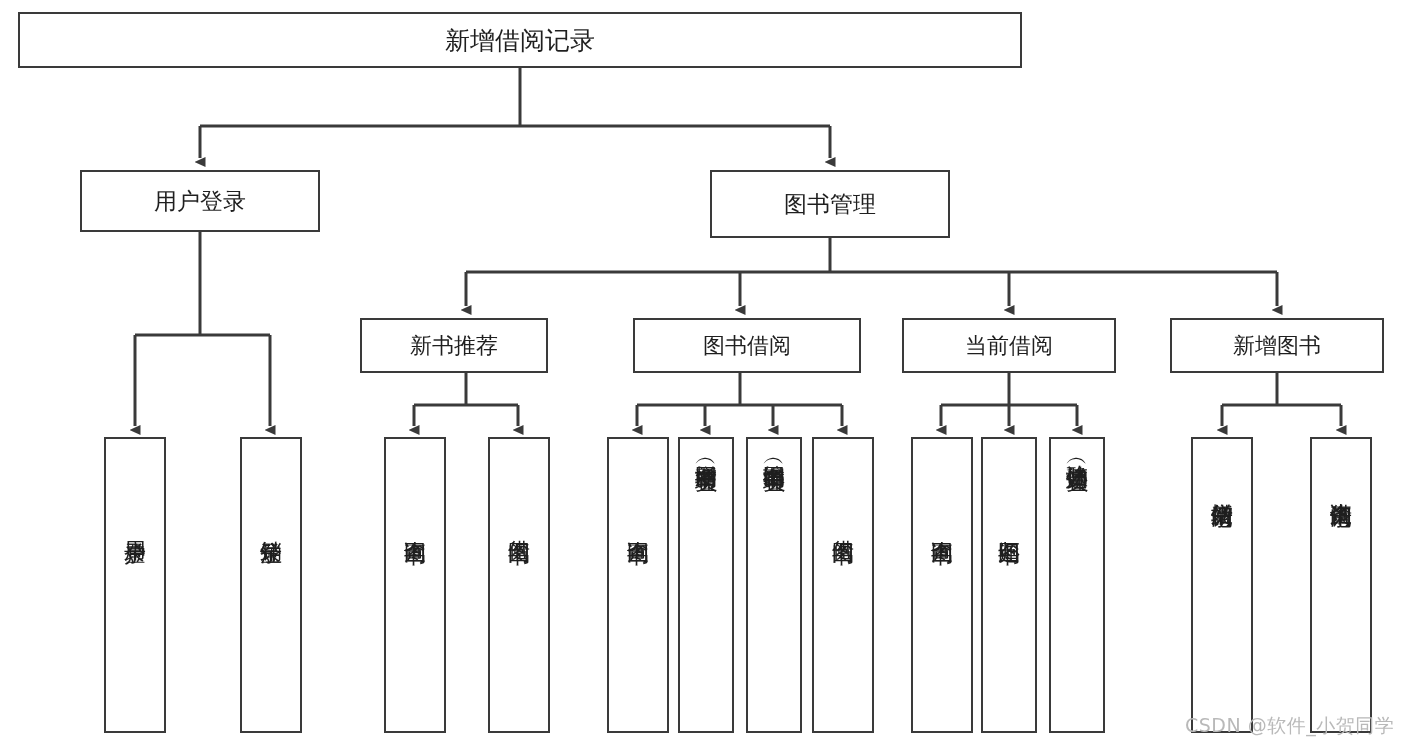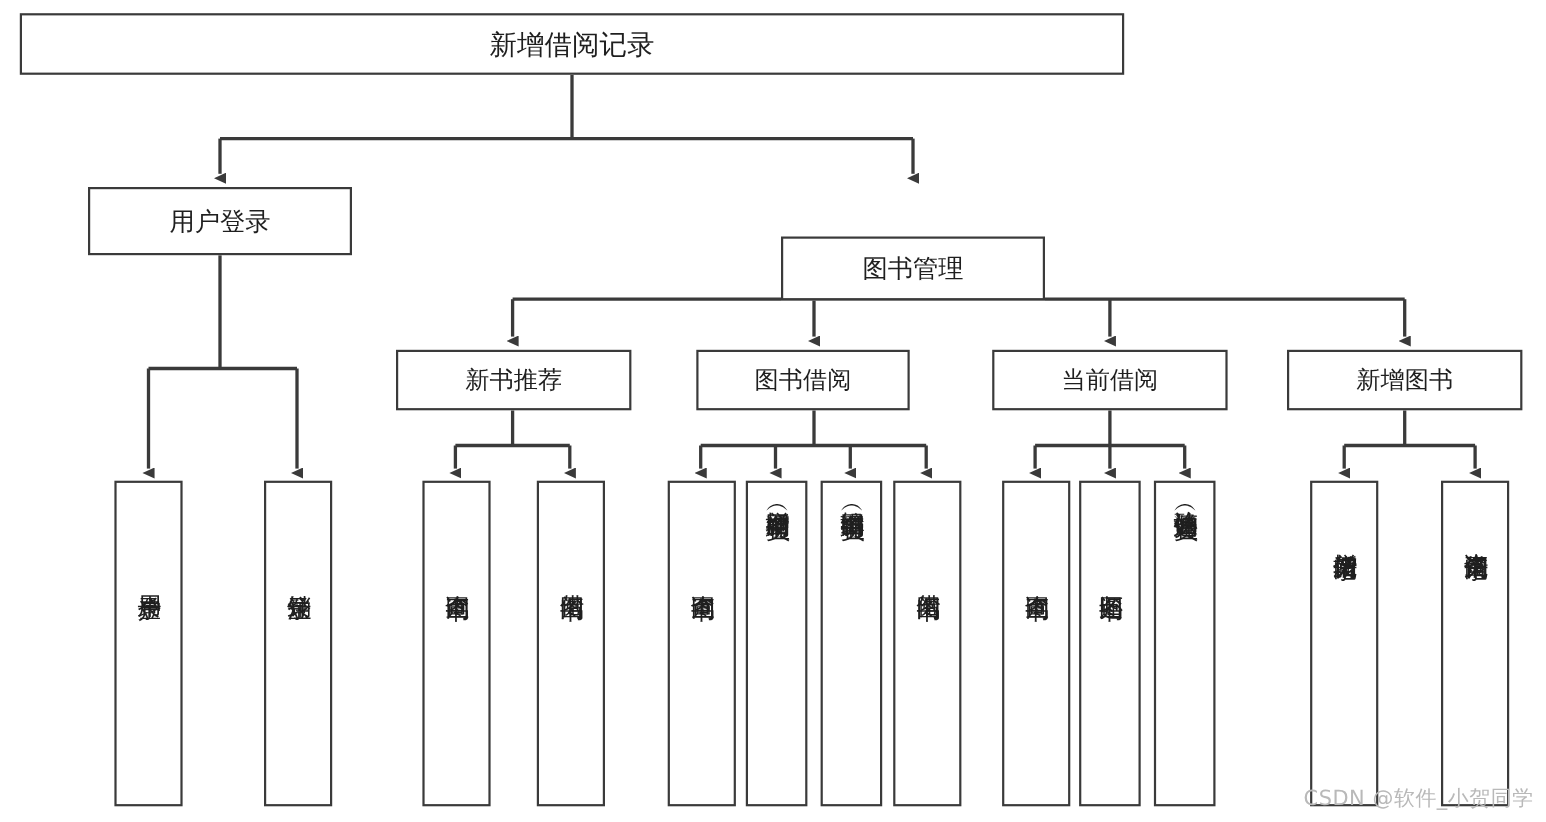--- a/index.html
+++ b/index.html
@@ -130,28 +130,28 @@
     </g>
   </svg>
 
   <div class="node root" style="left:18px; top:12px; width:1004px; height:56px;">
     <span>新增借阅记录</span>
   </div>
 
   <div class="node lvl2" style="left:80px; top:170px; width:240px; height:62px;">
     <span>用户登录</span>
   </div>
-  <div class="node lvl2" style="left:710px; top:170px; width:240px; height:58px;margin-top:45px;">
+  <div class="node lvl2" style="left:710px; top:170px; width:240px; height:68px;">
     <span>图书管理</span>
   </div>
 
-  <div class="node lvl3" style="left:360px; top:318px; width:214px; height:55px;">
+  <div class="node lvl3" style="left:360px; top:318px; width:188px; height:55px;">
     <span>新书推荐</span>
   </div>
-  <div class="node lvl3" style="left:633px; top:318px; width:194px; height:55px;">
+  <div class="node lvl3" style="left:633px; top:318px; width:228px; height:55px;">
     <span>图书借阅</span>
   </div>
   <div class="node lvl3" style="left:902px; top:318px; width:214px; height:55px;font-family:Liberation Serif, serif;">
     <span>当前借阅</span>
   </div>
   <div class="node lvl3" style="left:1170px; top:318px; width:214px; height:55px;">
     <span>新增图书</span>
   </div>
 
   <div class="node leaf leaf-short" style="left:104px; top:437px; width:62px; height:296px;">

